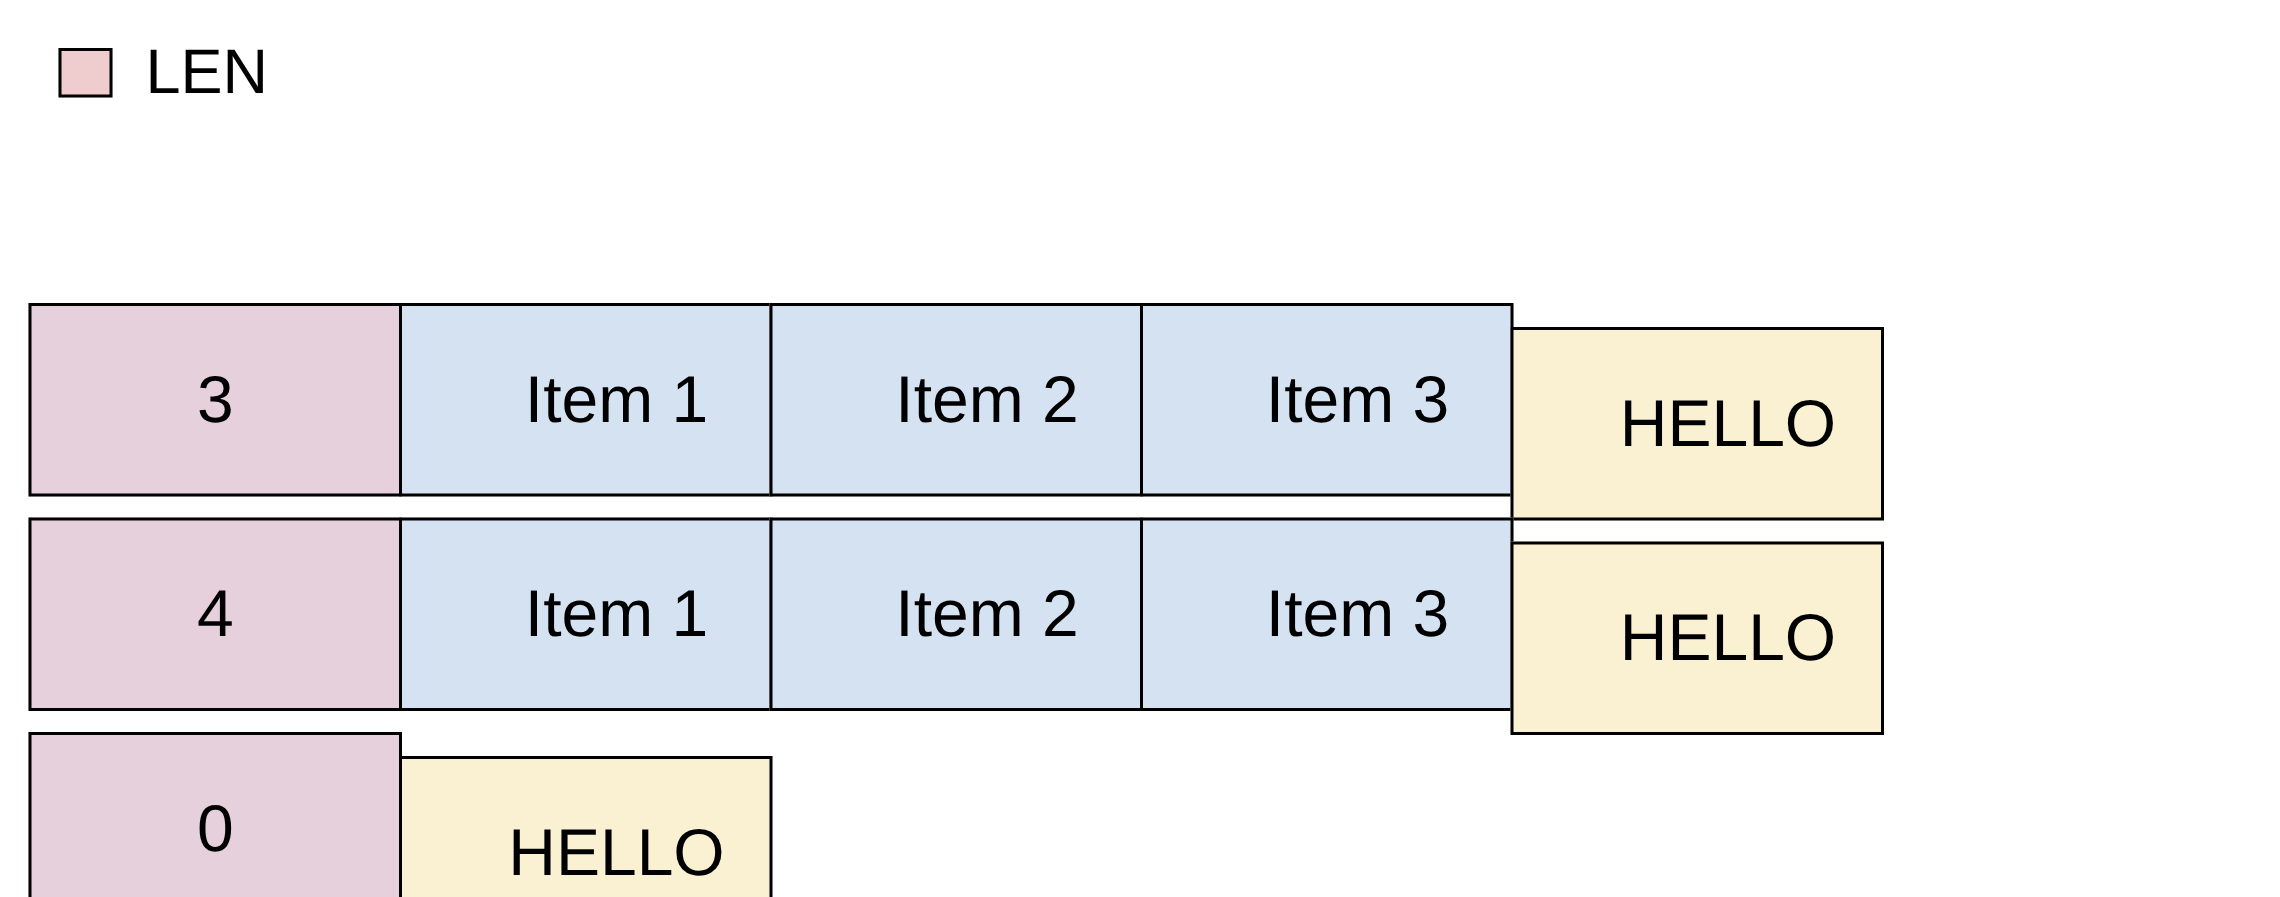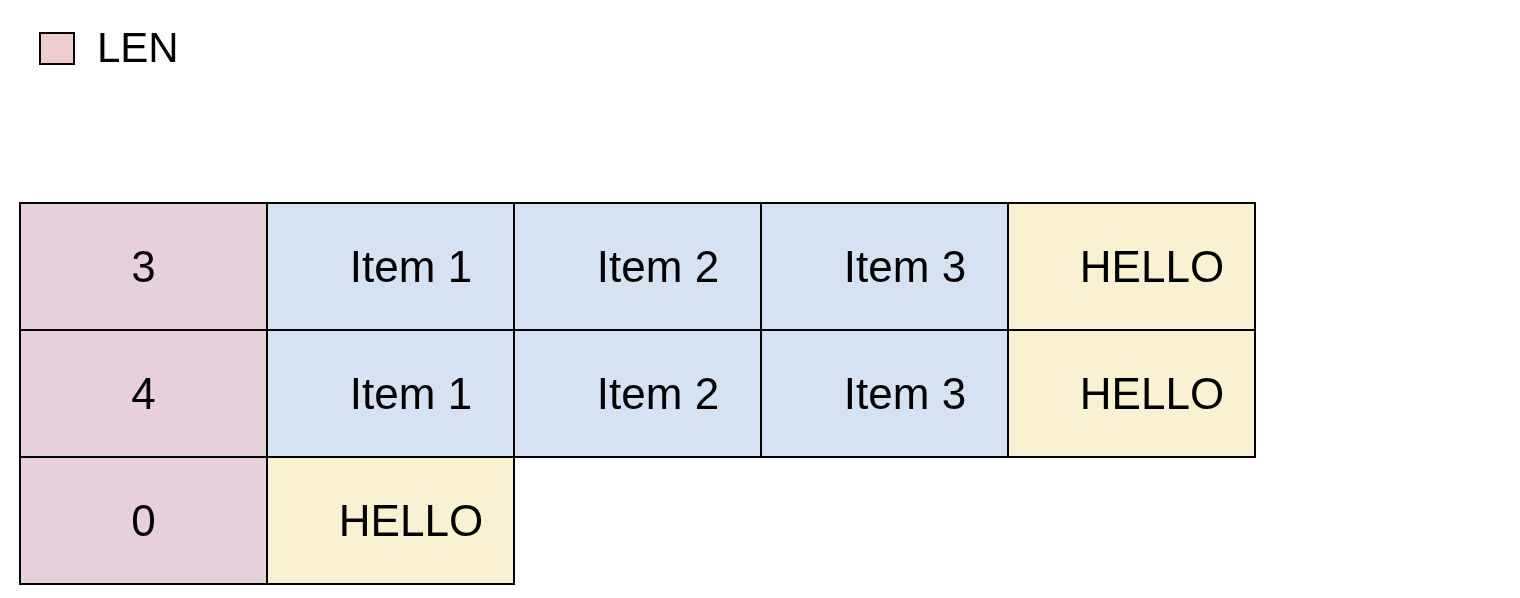--- a/index.html
+++ b/index.html
@@ -67,21 +67,21 @@
     font-size: 44px;
     line-height: 1;
     white-space: nowrap;
   }
   .cell + .cell {
     margin-left: -2px;
     padding-left: 41px;
   }
   .cell.len { background: var(--len, #e5d0dc); }
   .cell.lst { background: var(--lst, #d5e2f2); }
-  .cell.fld { background: var(--fld, #faf0d2); }
+  .cell.fld { background: var(--fld, #faf0d2); margin-top: 16px; }
 </style>
 </head>
 <body>
 
 <div class="canvas">
 
   <div class="legend">
     <div class="legend-item">
       <span class="legend-swatch" style="background: rgb(239, 204, 205);"></span>
       <span class="legend-label">LEN</span>

